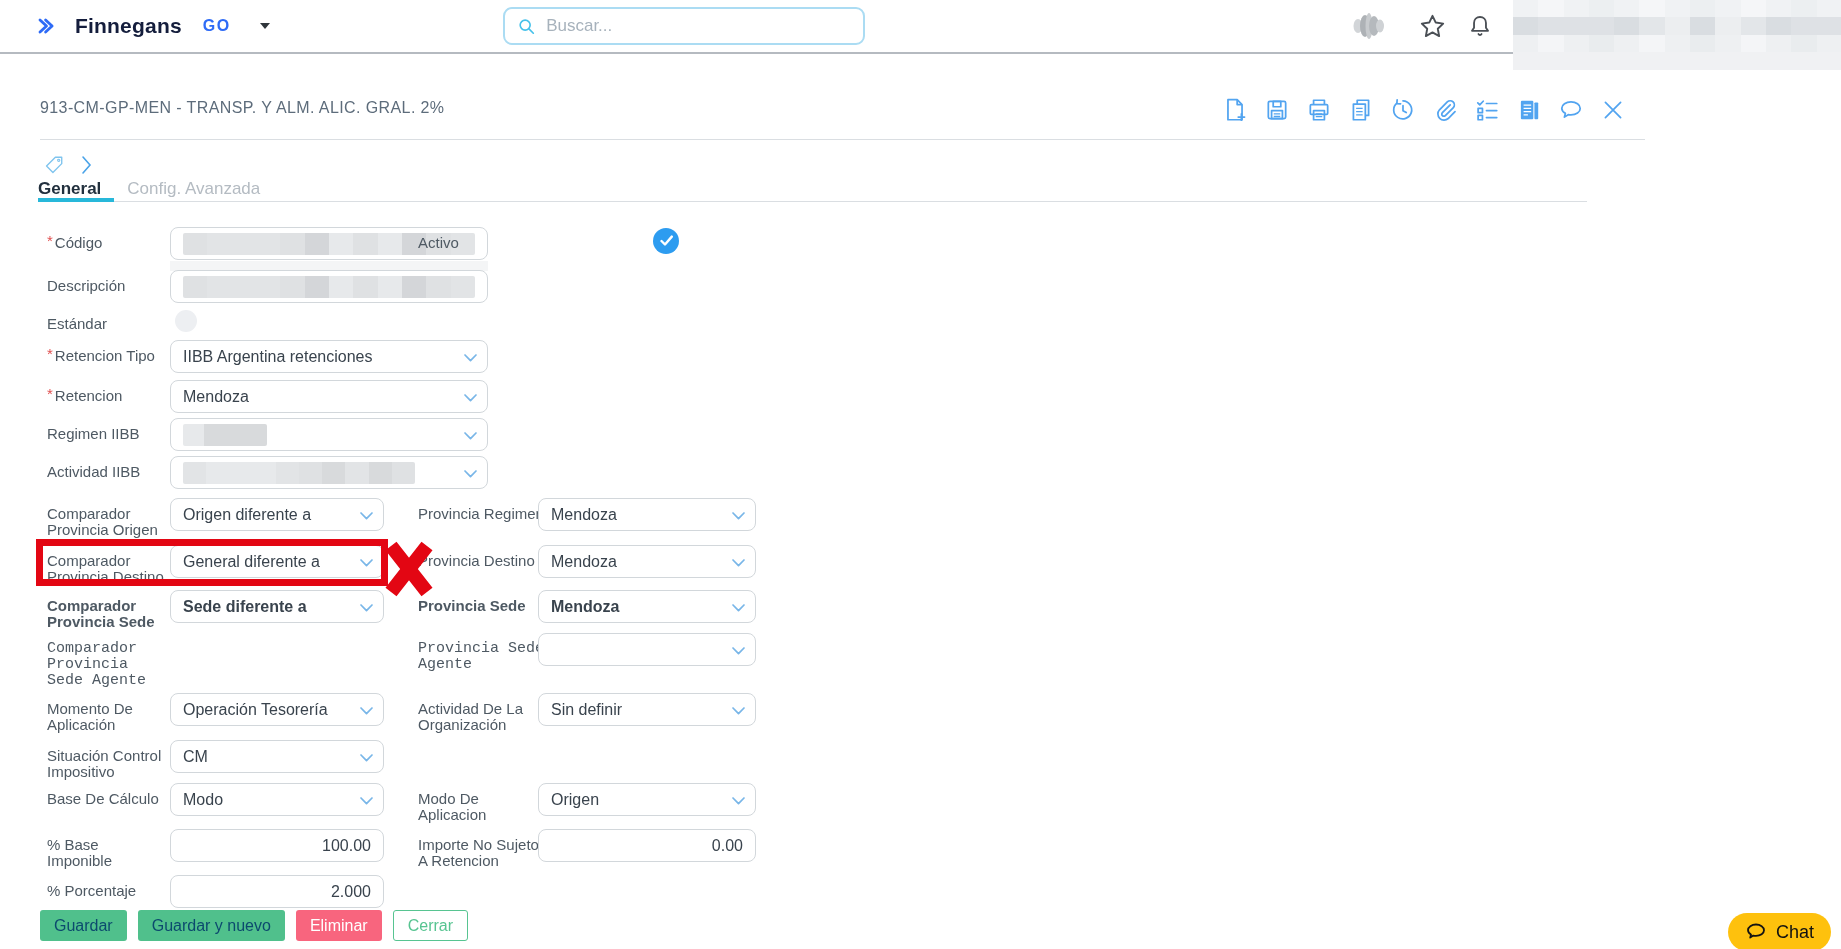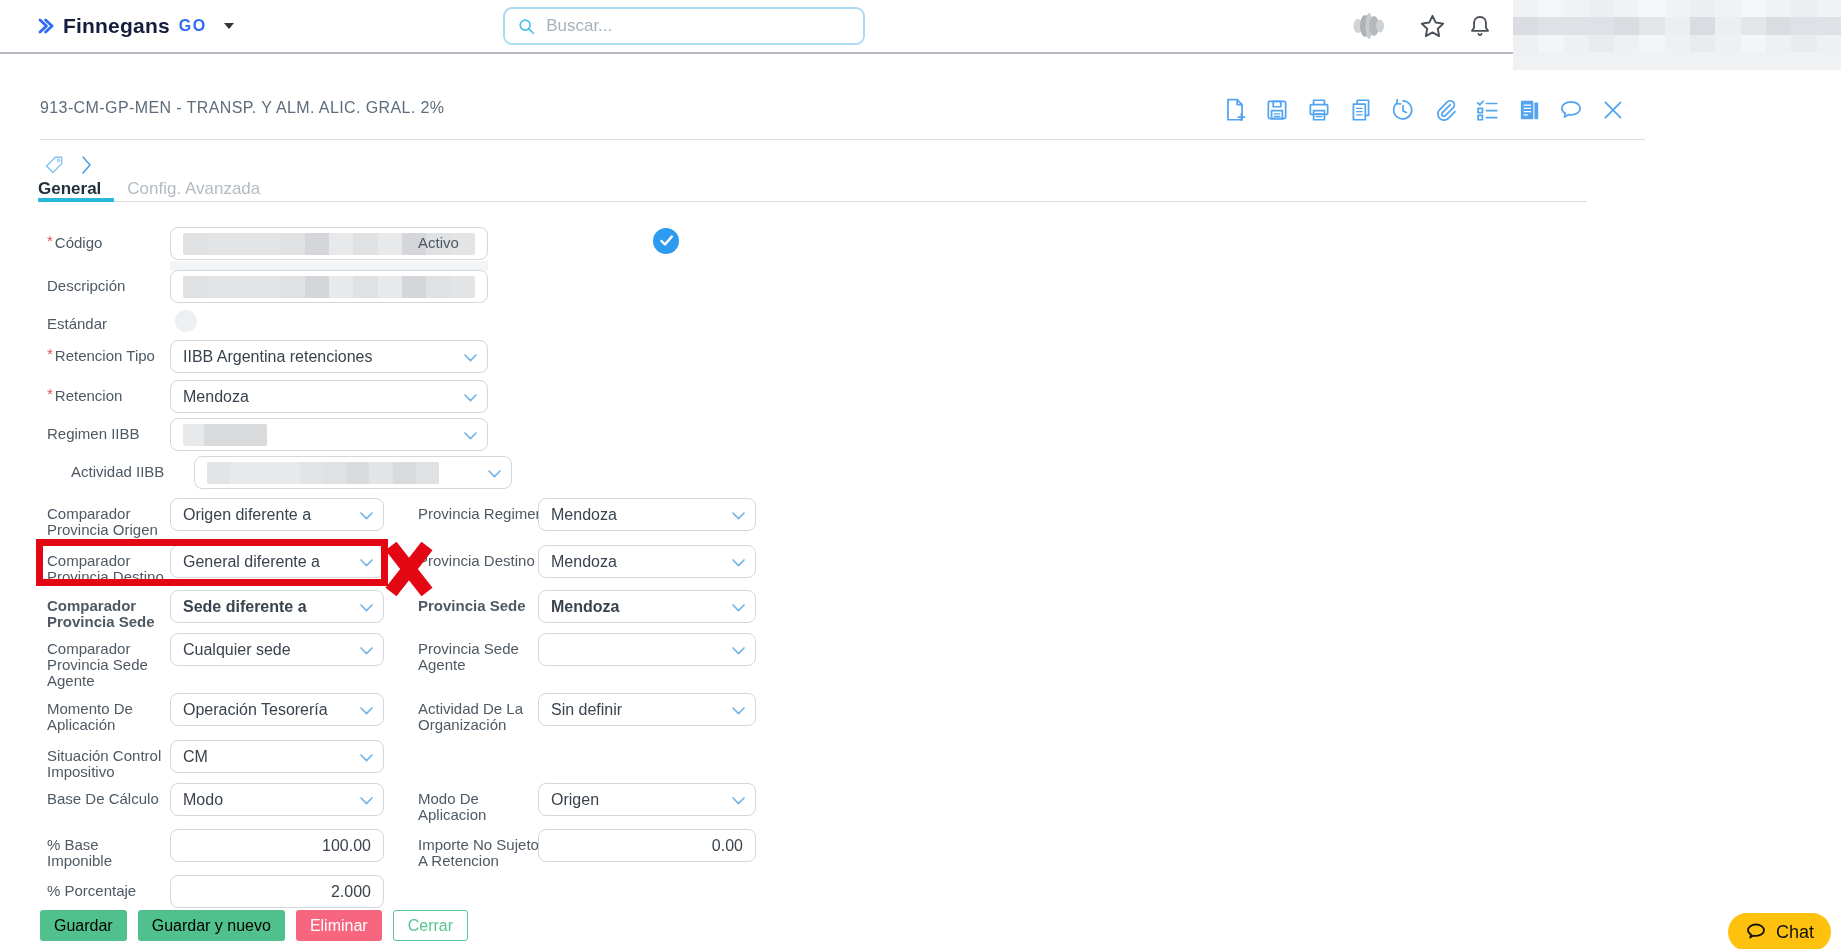--- a/index.html
+++ b/index.html
@@ -2,21 +2,21 @@
 <html><head>
 <meta charset="utf-8">
 <style>
   html,body{margin:0;padding:0;background:#fff}
   .page{position:relative;width:1841px;height:949px;background:#fff;overflow:hidden;
         font-family:"Liberation Sans",sans-serif;color:#39434d}
 
   
   .header{position:absolute;left:0;top:0;width:1841px;height:52px;background:#fff;
           border-bottom:2px solid #b5bac0;z-index:2}
-  .logo{position:absolute;left:37px;top:0;height:52px;display:flex;align-items:center;gap:8px;cursor:pointer}
+  .logo{position:absolute;left:37px;top:0;height:52px;display:flex;align-items:center;gap:20px;cursor:pointer}
   .logo-name{font-size:21px;font-weight:700;color:#141d3c;letter-spacing:.2px}
   .logo-go{font-size:16px;font-weight:700;color:#2e6bf6;letter-spacing:1.5px;margin-left:1px}
   .caret{width:0;height:0;border-left:5px solid transparent;border-right:5px solid transparent;
          border-top:6px solid #2f353b;margin-left:9px}
   .search{position:absolute;left:503px;top:7px;width:362px;height:38px;border:2px solid #abdcf3;
           border-radius:9px;display:flex;align-items:center;gap:9px;padding:0 12px;box-sizing:border-box;background:#fff}
   .search input{border:none;outline:none;font-size:17px;color:#6b7680;width:100%;
                 font-family:"Liberation Sans",sans-serif;background:transparent}
   .search input::placeholder{color:#a7b2bc}
   .hicon{position:absolute;cursor:pointer}
@@ -58,21 +58,21 @@
 
   
   .redbox{position:absolute;left:36px;width:352px;height:47px;border:7px solid #e30613;
           box-sizing:border-box;z-index:4;pointer-events:none}
   .redx{position:absolute;left:380px;z-index:4;pointer-events:none}
 
   
   .btns{position:absolute;left:40px;top:910px;display:flex;gap:11px}
   .btn{height:31px;border:none;border-radius:3px;font-size:16px;padding:0 14px;cursor:pointer;
        font-family:"Liberation Sans",sans-serif}
-  .btn.green{background:#50c08c;color:#000000}
+  .btn.green{background:#50c08c;color:#0c4a6e}
   .btn.pink{background:#f8657e;color:#fff}
   .btn.outline{background:#fff;border:1px solid #57c491;color:#57c491}
   .chat{position:absolute;right:10px;top:913px;height:38px;background:#fec10d;border-radius:19px;
         display:flex;align-items:center;gap:9px;padding:0 17px;font-size:18px;color:#121212;cursor:pointer}
 </style>
 </head>
 <body>
 
 <svg width="0" height="0" style="position:absolute" aria-hidden="true">
   <defs>
@@ -353,21 +353,21 @@
             <span style="width: 25px; height: 22px; background: rgb(231, 233, 235);"></span>
             <span style="width: 25px; height: 22px; background: rgb(216, 218, 220);"></span>
             <span style="width: 25px; height: 22px; background: rgb(216, 218, 220);"></span>
             <span style="width: 25px; height: 22px; background: rgb(216, 218, 220);"></span>
           </div>
           <svg class="chev" width="13" height="8" viewBox="0 0 13 8">
             <path d="M1 1 L6.5 6.7 L12 1" fill="none" stroke="#79b6e8" stroke-width="1.7" stroke-linecap="round" stroke-linejoin="round"></path>
           </svg>
         </div>
       </div>
-      <div class="row" style="top: 456px; margin-left: 24px;">
+      <div class="row" style="top: 456px;">
         <div class="lbl">Actividad IIBB</div>
         <div class="ctrl wide">
           <div class="redact" style="width: 232px;">
             <span style="width: 25px; height: 22px; background: rgb(226, 228, 230);"></span>
             <span style="width: 25px; height: 22px; background: rgb(231, 233, 235);"></span>
             <span style="width: 25px; height: 22px; background: rgb(231, 233, 235);"></span>
             <span style="width: 25px; height: 22px; background: rgb(231, 233, 235);"></span>
             <span style="width: 25px; height: 22px; background: rgb(226, 228, 230);"></span>
             <span style="width: 25px; height: 22px; background: rgb(223, 225, 227);"></span>
             <span style="width: 25px; height: 22px; background: rgb(216, 218, 220);"></span>
@@ -421,28 +421,22 @@
           </svg>
         </div>
         <div class="lbl col2lbl">Provincia Sede</div>
         <div class="ctrl c2">
           <span class="val">Mendoza</span>
           <svg class="chev" width="13" height="8" viewBox="0 0 13 8">
             <path d="M1 1 L6.5 6.7 L12 1" fill="none" stroke="#79b6e8" stroke-width="1.7" stroke-linecap="round" stroke-linejoin="round"></path>
           </svg>
         </div>
       </div>
-      <div class="row" style="top: 633px;">
+      <div class="row" style="top: 633px; font-family: Liberation Mono, monospace;">
         <div class="lbl">Comparador Provincia Sede Agente</div>
-        <div class="ctrl narrow">
-          <span class="val">Cualquier sede</span>
-          <svg class="chev" width="13" height="8" viewBox="0 0 13 8">
-            <path d="M1 1 L6.5 6.7 L12 1" fill="none" stroke="#79b6e8" stroke-width="1.7" stroke-linecap="round" stroke-linejoin="round"></path>
-          </svg>
-        </div>
         <div class="lbl col2lbl">Provincia Sede Agente</div>
         <div class="ctrl c2">
           <svg class="chev" width="13" height="8" viewBox="0 0 13 8">
             <path d="M1 1 L6.5 6.7 L12 1" fill="none" stroke="#79b6e8" stroke-width="1.7" stroke-linecap="round" stroke-linejoin="round"></path>
           </svg>
         </div>
       </div>
       <div class="row" style="top: 693px;">
         <div class="lbl">Momento De Aplicación</div>
         <div class="ctrl narrow">

